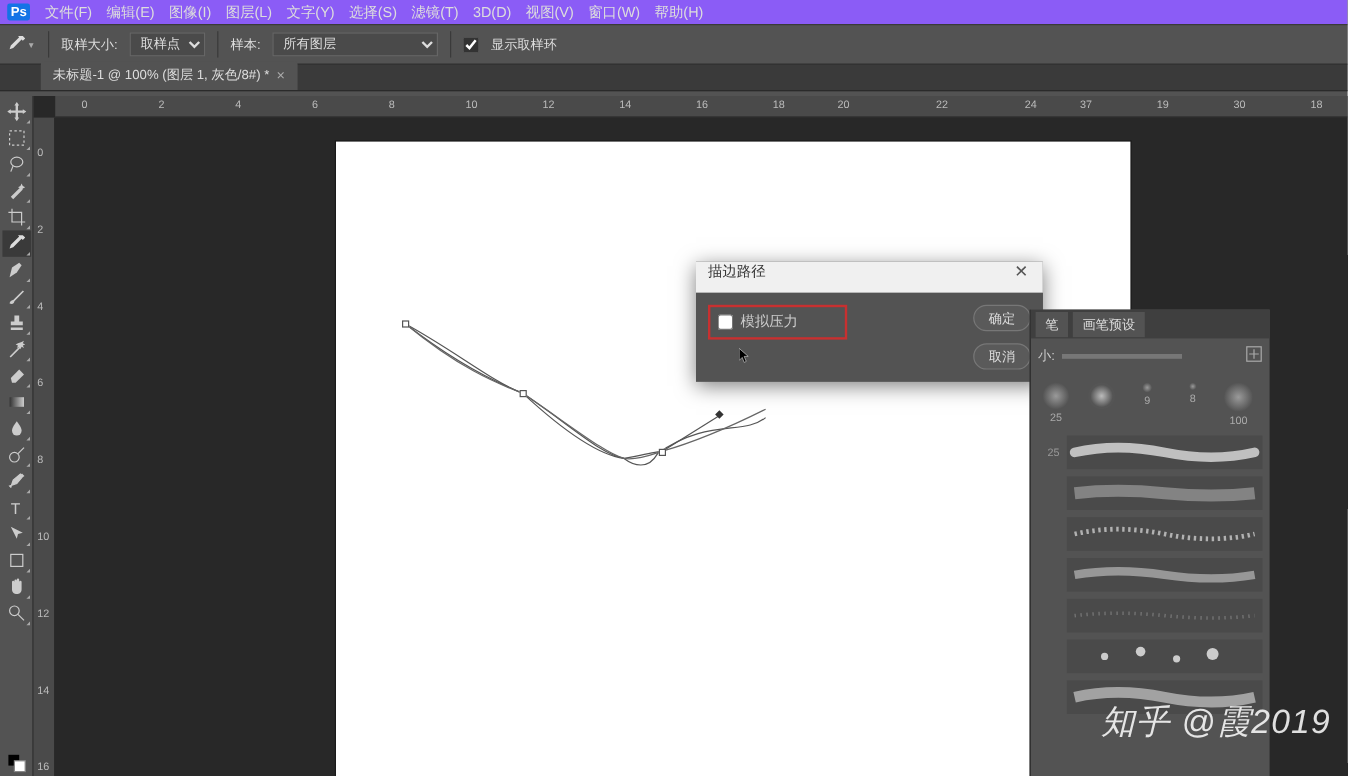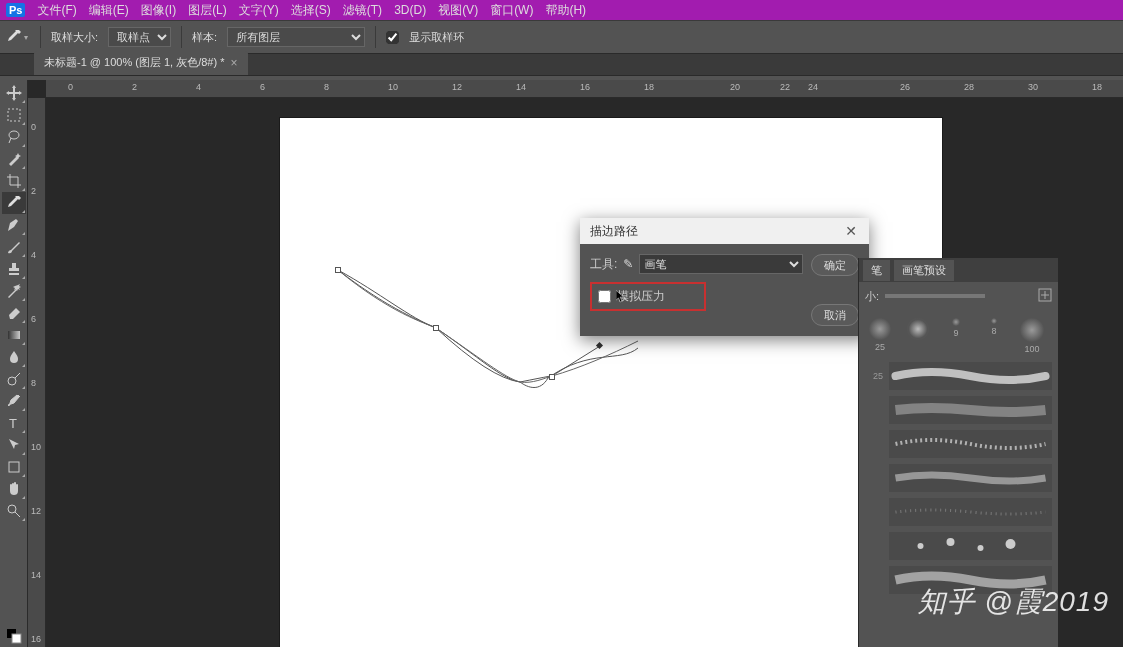--- a/index.html
+++ b/index.html
@@ -1,19 +1,19 @@
 <!DOCTYPE html>
 <html><head>
 <meta charset="utf-8">
 <style>
 * { margin: 0; padding: 0; box-sizing: border-box; font-family: "Microsoft YaHei", sans-serif; }
 body { background: #535353; width: 1123px; height: 647px; overflow: hidden; position: relative; font-size: 12px; color: #ccc; }
 
 
-.menubar { height: 20px; background: #a21caf; display: flex; align-items: center; padding-left: 6px; gap: 12px; }
+.menubar { height: 20px; background: #8b5cf6; display: flex; align-items: center; padding-left: 6px; gap: 12px; }
 .menubar .ps { background: #1473e6; color: #fff; font-weight: bold; font-size: 11px; padding: 1px 3px; border-radius: 2px; }
 .menubar .mi { color: #ddd; font-size: 12px; cursor: pointer; }
 
 
 .optbar { height: 34px; background: #535353; border-top: 1px solid #3a3a3a; border-bottom: 1px solid #2a2a2a; display: flex; align-items: center; padding-left: 4px; gap: 10px; }
 .optbar .sep { width: 1px; height: 22px; background: #3a3a3a; }
 .optbar .lbl { color: #ddd; font-size: 11px; }
 .optbar select { background: #4a4a4a; border: 1px solid #666; color: #ddd; font-size: 11px; height: 20px; padding: 0 4px; }
 .optbar input[type=checkbox] { accent-color: #333; }
 .tool-ico { width: 26px; height: 22px; display: flex; align-items: center; justify-content: center; }
@@ -38,28 +38,28 @@
 .canvas .handle-dot { position: absolute; width: 5px; height: 5px; background: #333; border-radius: 0; transform: rotate(45deg); }
 
 
 .toolbar { position: absolute; top: 80px; left: 0; width: 28px; bottom: 0; background: #535353; border-right: 1px solid #2a2a2a; display: flex; flex-direction: column; align-items: center; padding-top: 2px; }
 .toolbar .tool { width: 24px; height: 22px; display: flex; align-items: center; justify-content: center; cursor: pointer; position: relative; }
 .toolbar .tool.active { background: #3a3a3a; }
 .toolbar .tool .corner { position: absolute; right: 1px; bottom: 1px; width: 0; height: 0; border-left: 3px solid transparent; border-bottom: 3px solid #aaa; }
 
 
 .dialog { position: absolute; top: 218px; left: 580px; width: 289px; background: #535353; box-shadow: 0 4px 16px rgba(0,0,0,0.5); }
-.dialog .titlebar { height: 26px; background: #f0f0f0; color: #333; display: flex; align-items: center; justify-content: space-between; padding: 0 6px 0 10px; font-size: 12px; }
+.dialog .titlebar { height: 26px; background: #f0f0f0; color: #333; display: flex; justify-content: space-between; padding: 0 6px 0 10px; font-size: 12px; }
 .dialog .titlebar .close { font-size: 14px; color: #555; cursor: pointer; padding: 0 6px; }
 .dialog .body { background: #535353; padding: 10px; display: flex; gap: 8px; }
 .dialog .left-col { flex: 1; }
 .dialog .row { display: flex; align-items: center; gap: 6px; margin-bottom: 8px; }
 .dialog .row select { flex: 1; background: #3a3a3a; border: 1px solid #666; color: #ddd; font-size: 11px; height: 20px; }
 .dialog .highlight { border: 2px solid #c83030; padding: 4px 6px; display: flex; align-items: center; gap: 6px; width: 116px; }
-.dialog .btns { display: flex; flex-direction: column; gap: 28px; }
+.dialog .btns { display: flex; flex-direction: column; gap: 10px; }
 .dialog .btn { background: #5a5a5a; border: 1px solid #777; border-radius: 11px; color: #ddd; font-size: 11px; width: 48px; height: 22px; display: flex; align-items: center; justify-content: center; cursor: pointer; }
 .cursor-arrow { position: absolute; top: 290px; left: 616px; width: 10px; height: 14px; pointer-events: none; }
 
 
 .brushpanel { position: absolute; top: 258px; left: 858px; width: 200px; bottom: 0; background: #535353; border-left: 1px solid #2a2a2a; }
 .brushpanel .tabs { height: 24px; background: #3f3f3f; display: flex; align-items: center; gap: 4px; padding-left: 4px; }
 .brushpanel .tabs .t { background: #535353; color: #ddd; font-size: 11px; padding: 3px 8px; }
 .brushpanel .content { padding: 6px; }
 .brushpanel .sizerow { display: flex; align-items: center; gap: 6px; font-size: 11px; }
 .brushpanel .slider { width: 100px; height: 4px; background: #777; }
@@ -265,25 +265,25 @@
     <span class="tick" style="left:22px">0</span>
     <span class="tick" style="left:86px">2</span>
     <span class="tick" style="left:150px">4</span>
     <span class="tick" style="left:214px">6</span>
     <span class="tick" style="left:278px">8</span>
     <span class="tick" style="left:342px">10</span>
     <span class="tick" style="left:406px">12</span>
     <span class="tick" style="left:470px">14</span>
     <span class="tick" style="left:534px">16</span>
     <span class="tick" style="left:598px">18</span>
-    <span class="tick" style="left:684px">20</span>
+    <span class="tick" style="left:652px">20</span>
     <span class="tick" style="left:734px">22</span>
-    <span class="tick" style="left:762px">24</span>
-    <span class="tick" style="left:854px">26</span>
-    <span class="tick" style="left:918px">28</span>
+    <span class="tick" style="left:808px">24</span>
+    <span class="tick" style="left:854px">37</span>
+    <span class="tick" style="left:918px">19</span>
     <span class="tick" style="left:982px">30</span>
     <span class="tick" style="left:1046px">18</span>
   </div>
   <div class="rulerV">
     <span class="tick" style="top:24px">0</span>
     <span class="tick" style="top:88px">2</span>
     <span class="tick" style="top:152px">4</span>
     <span class="tick" style="top:216px">6</span>
     <span class="tick" style="top:280px">8</span>
     <span class="tick" style="top:344px">10</span>
@@ -308,25 +308,20 @@
   </div>
 </div>
 
 <div class="dialog">
   <div class="titlebar">
     <span>描边路径</span>
     <span class="close">✕</span>
   </div>
   <div class="body">
     <div class="left-col">
-      <div class="row">
-        <span>工具:</span>
-        <span style="color:#ddd;">✎</span>
-        <select><option>画笔</option></select>
-      </div>
       <div class="highlight">
         <input type="checkbox" style="">
         <span>模拟压力</span>
       </div>
     </div>
     <div class="btns">
       <div class="btn">确定</div>
       <div class="btn">取消</div>
     </div>
   </div>

